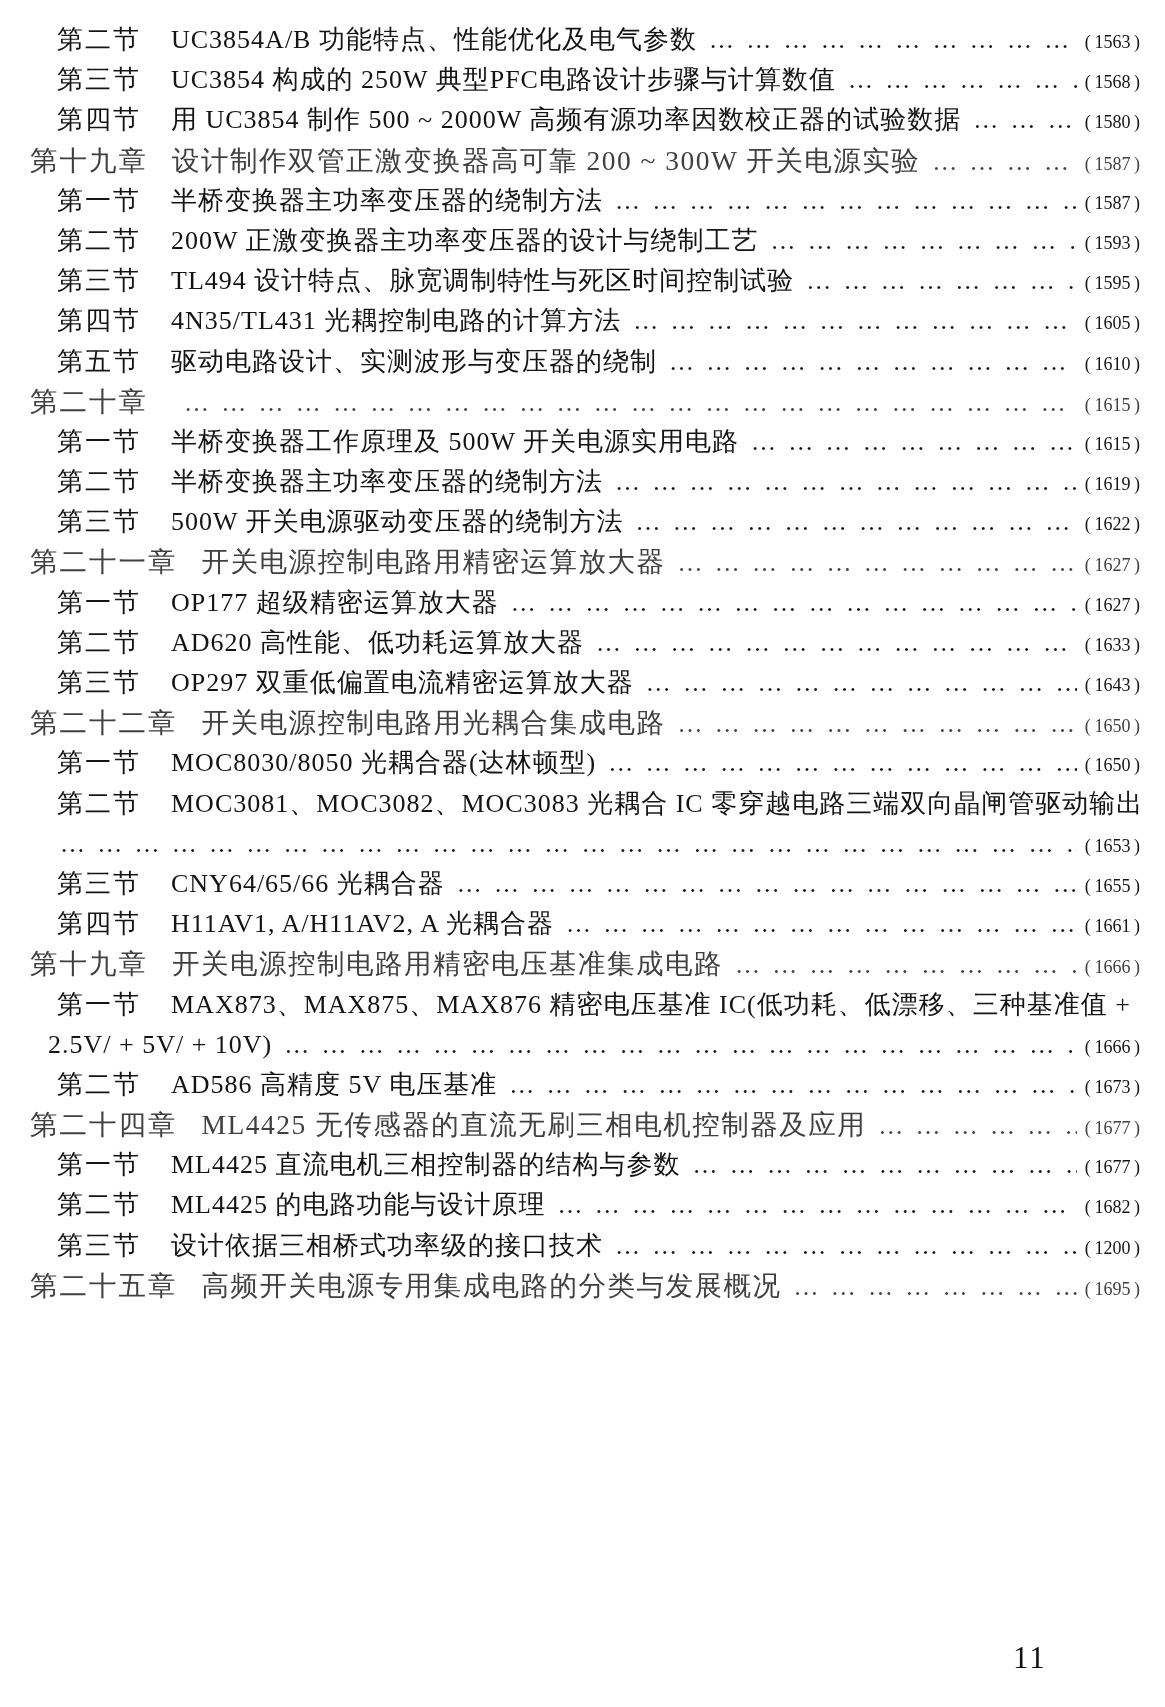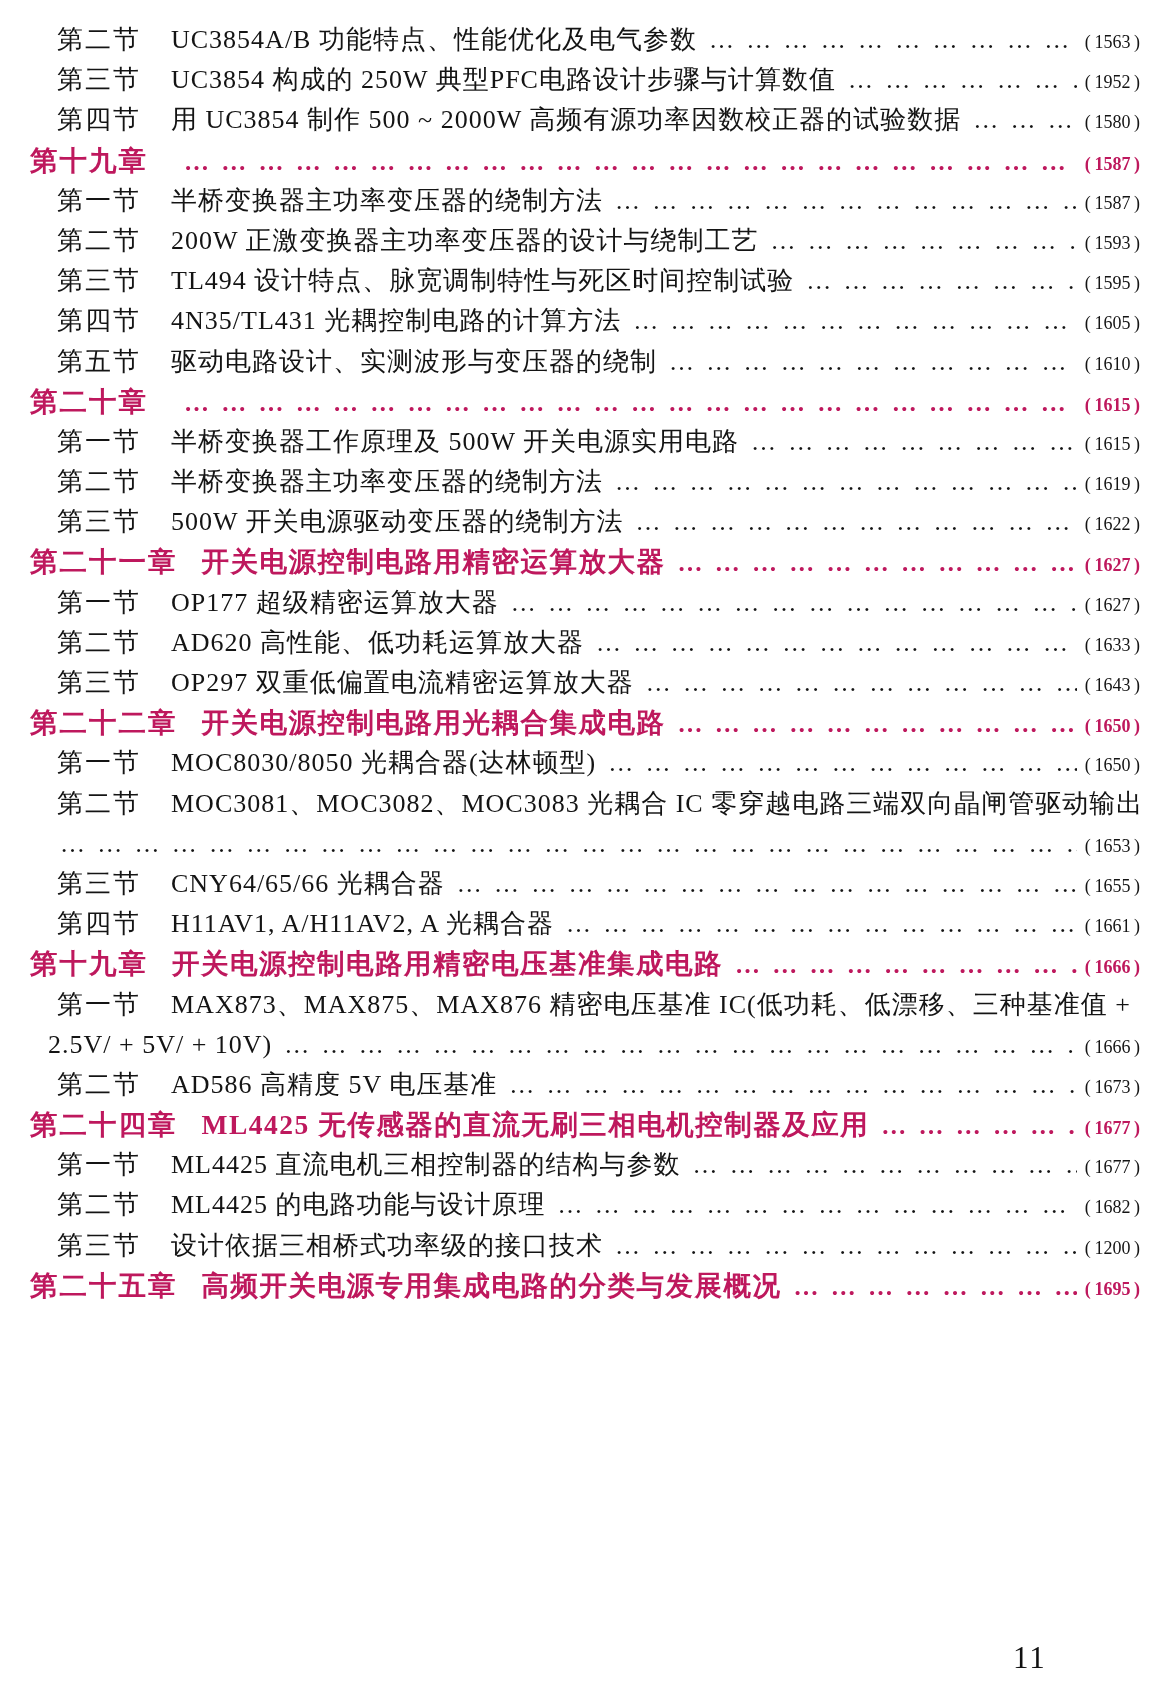--- a/index.html
+++ b/index.html
@@ -26,23 +26,23 @@
   .row {
     display: flex;
     align-items: baseline;
     height: 40.2px;
     line-height: 40.2px;
     font-size: 26px;
     white-space: nowrap;
     letter-spacing: 1px;
   }
   .row.chapter {
-    font-weight: bold;
+    font-weight: normal;
     font-size: 27.5px;
-    color: #be185d;
+    color: #404040;
     letter-spacing: 1.5px;
   }
   .row.section,
   .row.section-wrap {
     padding-left: 27px;
   }
   .row.continuation {
     padding-left: 18px;
   }
   .label {
@@ -90,30 +90,31 @@
       <div class="row section">
         <span class="label">第二节</span>
         <span class="title">UC3854A/B 功能特点、性能优化及电气参数</span>
         <span class="leader">… … … … … … … … … … … … … … … … … … … … … … … … … … … … … … … … … … … … … … … … … … … … … … … … … … … … … … … … … … … … </span>
         <span class="pageno">( 1563 )</span>
       </div>
       <div class="row section">
         <span class="label">第三节</span>
         <span class="title">UC3854 构成的 250W 典型PFC电路设计步骤与计算数值</span>
         <span class="leader">… … … … … … … … … … … … … … … … … … … … … … … … … … … … … … … … … … … … … … … … … … … … … … … … … … … … … … … … … … … … </span>
-        <span class="pageno">( 1952 )</span>
+        <span class="pageno">( 1568 )</span>
       </div>
       <div class="row section">
         <span class="label">第四节</span>
         <span class="title">用 UC3854 制作 500 ~ 2000W 高频有源功率因数校正器的试验数据</span>
         <span class="leader">… … … … … … … … … … … … … … … … … … … … … … … … … … … … … … … … … … … … … … … … … … … … … … … … … … … … … … … … … … … … </span>
         <span class="pageno">( 1580 )</span>
       </div>
       <div class="row chapter">
         <span class="label">第十九章</span>
+        <span class="title">设计制作双管正激变换器高可靠 200 ~ 300W 开关电源实验</span>
         <span class="leader">… … … … … … … … … … … … … … … … … … … … … … … … … … … … … … … … … … … … … … … … … … … … … … … … … … … … … … … … … … … … </span>
         <span class="pageno">( 1587 )</span>
       </div>
       <div class="row section">
         <span class="label">第一节</span>
         <span class="title">半桥变换器主功率变压器的绕制方法</span>
         <span class="leader">… … … … … … … … … … … … … … … … … … … … … … … … … … … … … … … … … … … … … … … … … … … … … … … … … … … … … … … … … … … … </span>
         <span class="pageno">( 1587 )</span>
       </div>
       <div class="row section">

